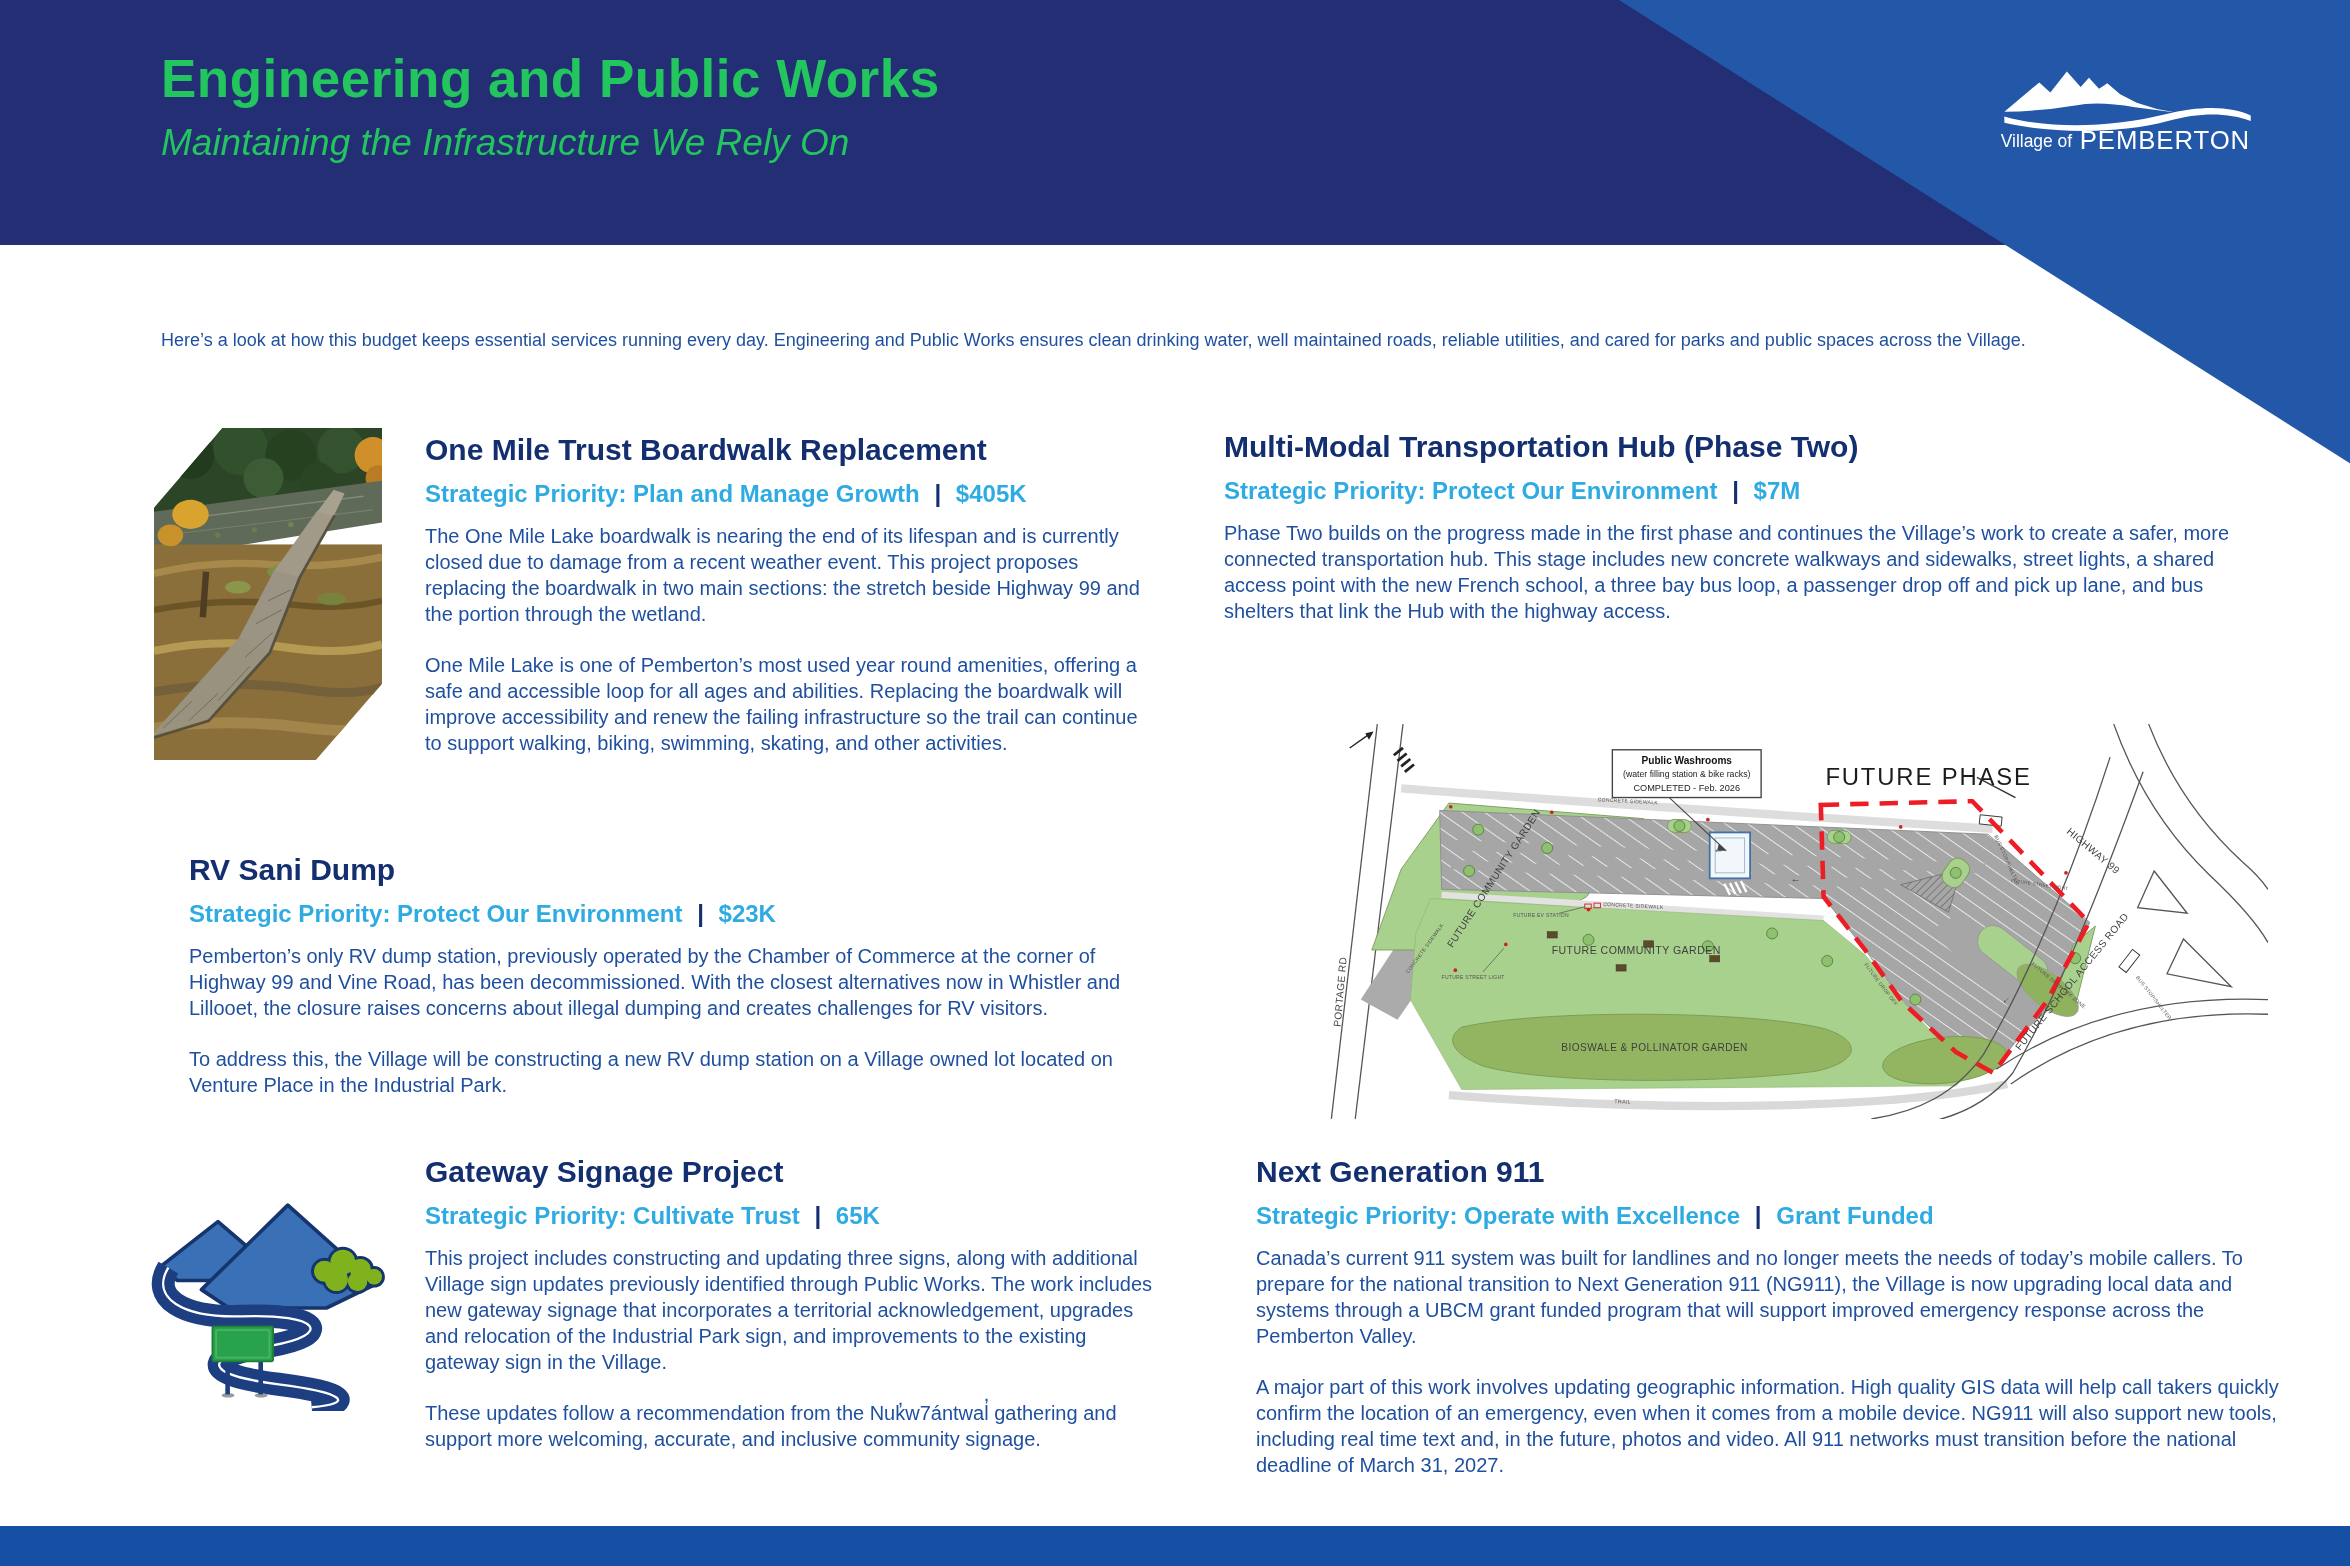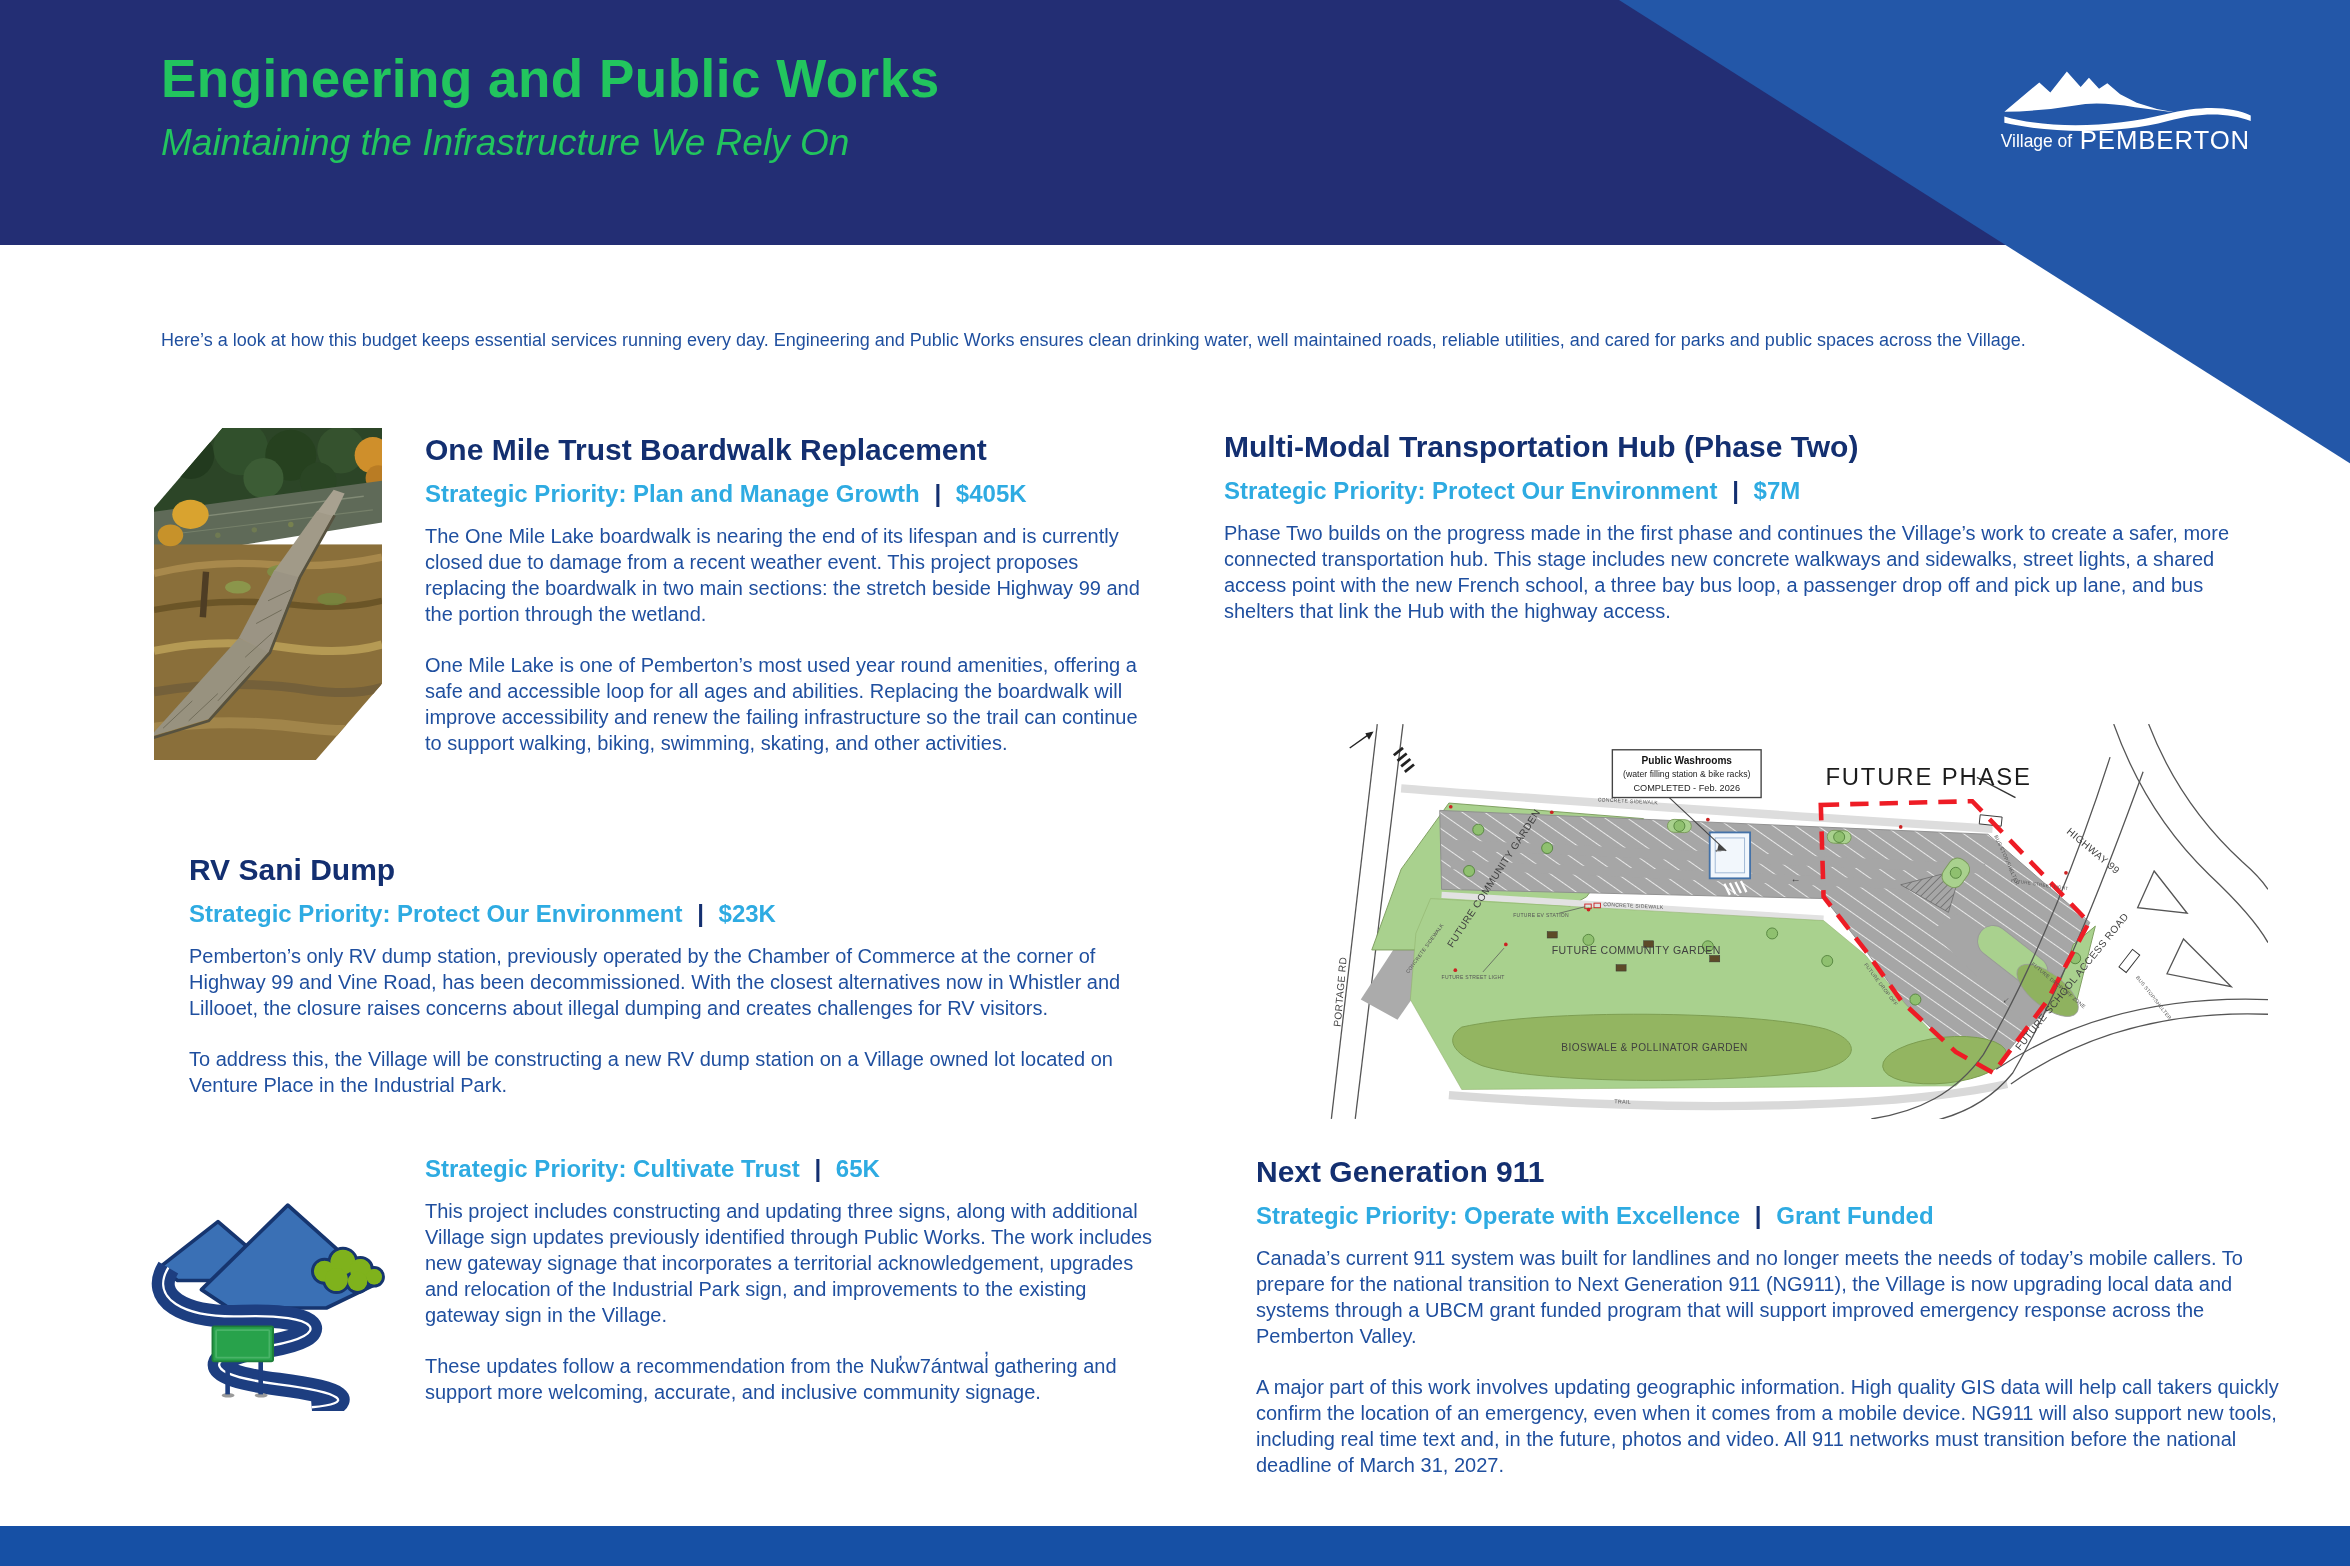--- a/index.html
+++ b/index.html
@@ -306,20 +306,21 @@
     <ellipse cx="85" cy="231" rx="7" ry="2.5" fill="#9a9a9a"></ellipse>
     <ellipse cx="121" cy="231" rx="7" ry="2.5" fill="#9a9a9a"></ellipse>
     <rect x="82" y="192" width="5" height="38" fill="#1d3e80"></rect>
     <rect x="118" y="192" width="5" height="38" fill="#1d3e80"></rect>
     <rect x="68" y="156" width="66" height="38" rx="2" fill="#28a24b" stroke="#1e7d39" stroke-width="2"></rect>
     <rect x="72" y="160" width="58" height="30" rx="1" fill="none" stroke="#49b468" stroke-width="2"></rect>
   </svg>
 </div>
 
 <section class="proj" style="left:425px;top:1155px;width:730px;">
+  <h3>Gateway Signage Project</h3>
   <div class="strategic">
     <span>Strategic Priority: Cultivate Trust</span><span class="sep">|</span><span>65K</span>
   </div>
   <p>This project includes constructing and updating three signs, along with additional Village sign updates previously identified through Public Works. The work includes new gateway signage that incorporates a territorial acknowledgement, upgrades and relocation of the Industrial Park sign, and improvements to the existing gateway sign in the Village.</p>
   <p>These updates follow a recommendation from the Nuk̓w7ántwal̓ gathering and support more welcoming, accurate, and inclusive community signage.</p>
 </section>
 
 <section class="proj" style="left:1256px;top:1155px;width:1042px;">
   <h3>Next Generation 911</h3>
   <div class="strategic">

